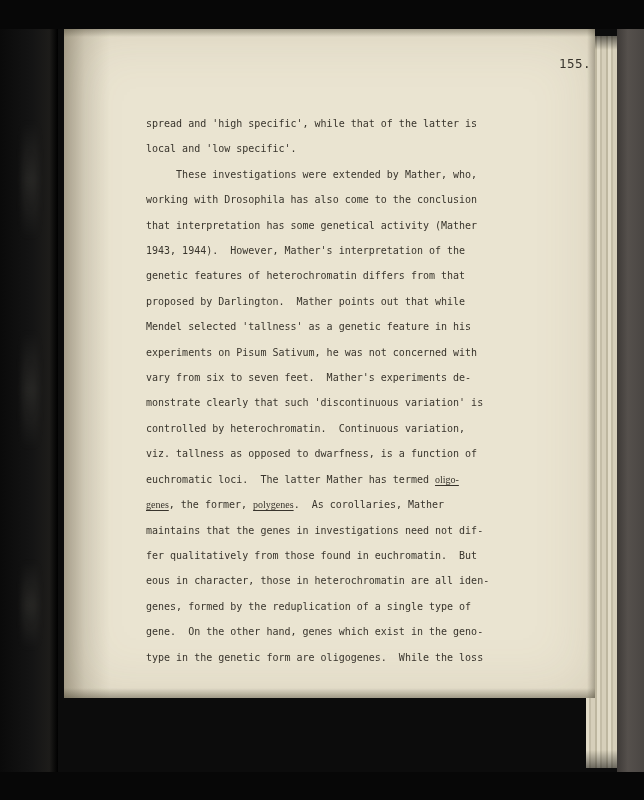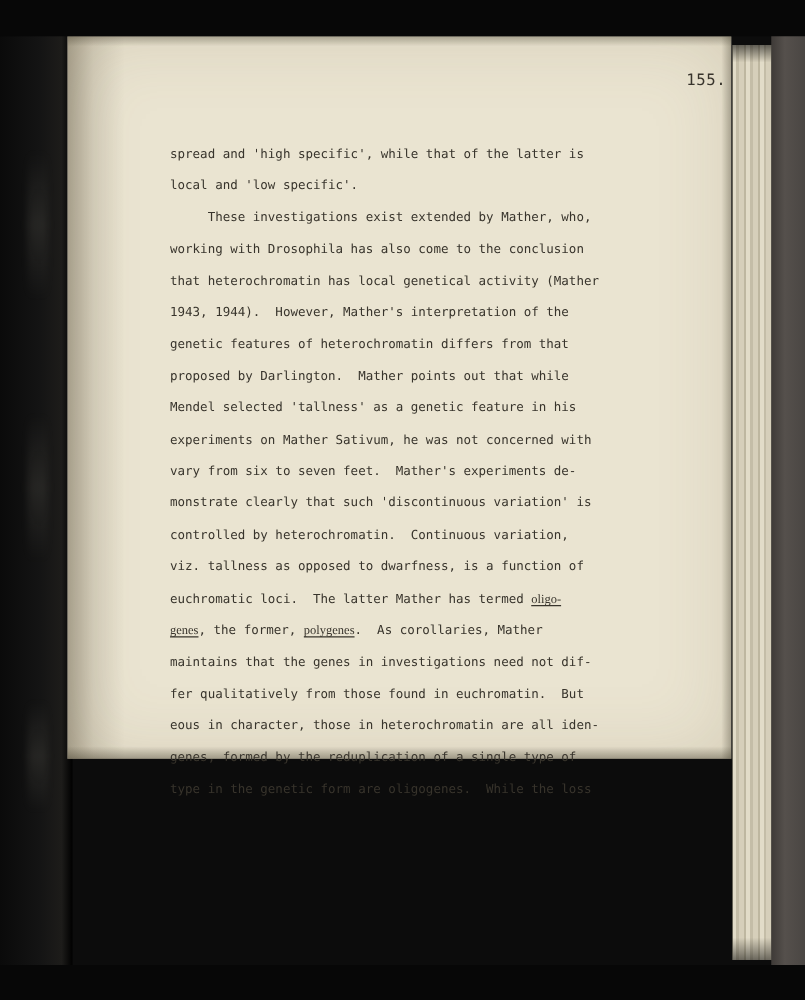--- a/index.html
+++ b/index.html
@@ -46,21 +46,21 @@
   .page-edges:before{
     content:"";position:absolute;left:0;top:0;right:0;height:14px;
     background:linear-gradient(180deg,rgba(0,0,0,0.55),transparent);
   }
   .page-edges:after{
     content:"";position:absolute;left:0;bottom:0;right:0;height:18px;
     background:linear-gradient(0deg,rgba(0,0,0,0.5),transparent);
   }
   
   .page{
-    position:absolute;left:54px;top:29px;width:531px;height:578px;
+    position:absolute;left:64px;top:29px;width:531px;height:669px;
     background:var(--page_bg);
     box-shadow:inset 0 0 60px rgba(120,105,70,0.18);
   }
   .page .gutter-shadow{
     position:absolute;left:0;top:0;width:46px;height:100%;
     background:linear-gradient(90deg,rgba(60,50,30,0.35),rgba(60,50,30,0.12) 45%,transparent);
   }
   .page .top-shadow{
     position:absolute;left:0;top:0;width:100%;height:8px;
     background:linear-gradient(180deg,rgba(40,35,20,0.30),transparent);
@@ -108,38 +108,39 @@
     <div class="gutter-shadow"></div>
     <div class="top-shadow"></div>
     <div class="bottom-shadow"></div>
     <div class="right-shadow"></div>
 
     <div class="page-number">155.</div>
 
     <div class="text-block">
         <div class="line"><span>spread and 'high specific', while that of the latter is</span></div>
         <div class="line"><span>local and 'low specific'.</span></div>
-        <div class="line"><span>     These investigations exist extended by Mather, who,</span></div>
+        <div class="line"><span>     These investigations were extended by Mather, who,</span></div>
         <div class="line"><span>working with Drosophila has also come to the conclusion</span></div>
-        <div class="line"><span>that heterochromatin has local genetical activity (Mather</span></div>
+        <div class="line"><span>that interpretation has some genetical activity (Mather</span></div>
         <div class="line"><span>1943, 1944).  However, Mather's interpretation of the</span></div>
         <div class="line"><span>genetic features of heterochromatin differs from that</span></div>
         <div class="line"><span>proposed by Darlington.  Mather points out that while</span></div>
         <div class="line"><span>Mendel selected 'tallness' as a genetic feature in his</span></div>
-        <div class="line"><span>experiments on Mather Sativum, he was not concerned with</span></div>
+        <div class="line"><span>experiments on Pisum Sativum, he was not concerned with</span></div>
         <div class="line"><span>vary from six to seven feet.  Mather's experiments de-</span></div>
         <div class="line"><span>monstrate clearly that such 'discontinuous variation' is</span></div>
         <div class="line"><span>controlled by heterochromatin.  Continuous variation,</span></div>
         <div class="line"><span>viz. tallness as opposed to dwarfness, is a function of</span></div>
         <div class="line"><span>euchromatic loci.  The latter Mather has termed </span><span class="u">oligo-</span></div>
         <div class="line"><span class="u">genes</span><span>, the former, </span><span class="u">polygenes</span><span>.  As corollaries, Mather</span></div>
         <div class="line"><span>maintains that the genes in investigations need not dif-</span></div>
         <div class="line"><span>fer qualitatively from those found in euchromatin.  But</span></div>
         <div class="line"><span>eous in character, those in heterochromatin are all iden-</span></div>
         <div class="line"><span>genes, formed by the reduplication of a single type of</span></div>
+        <div class="line"><span>gene.  On the other hand, genes which exist in the geno-</span></div>
         <div class="line"><span>type in the genetic form are oligogenes.  While the loss</span></div>
       </div>
   </div>
 
   <div class="bar top"></div>
   <div class="bar bottom"></div>
 
 </div>
 
 </body></html>

